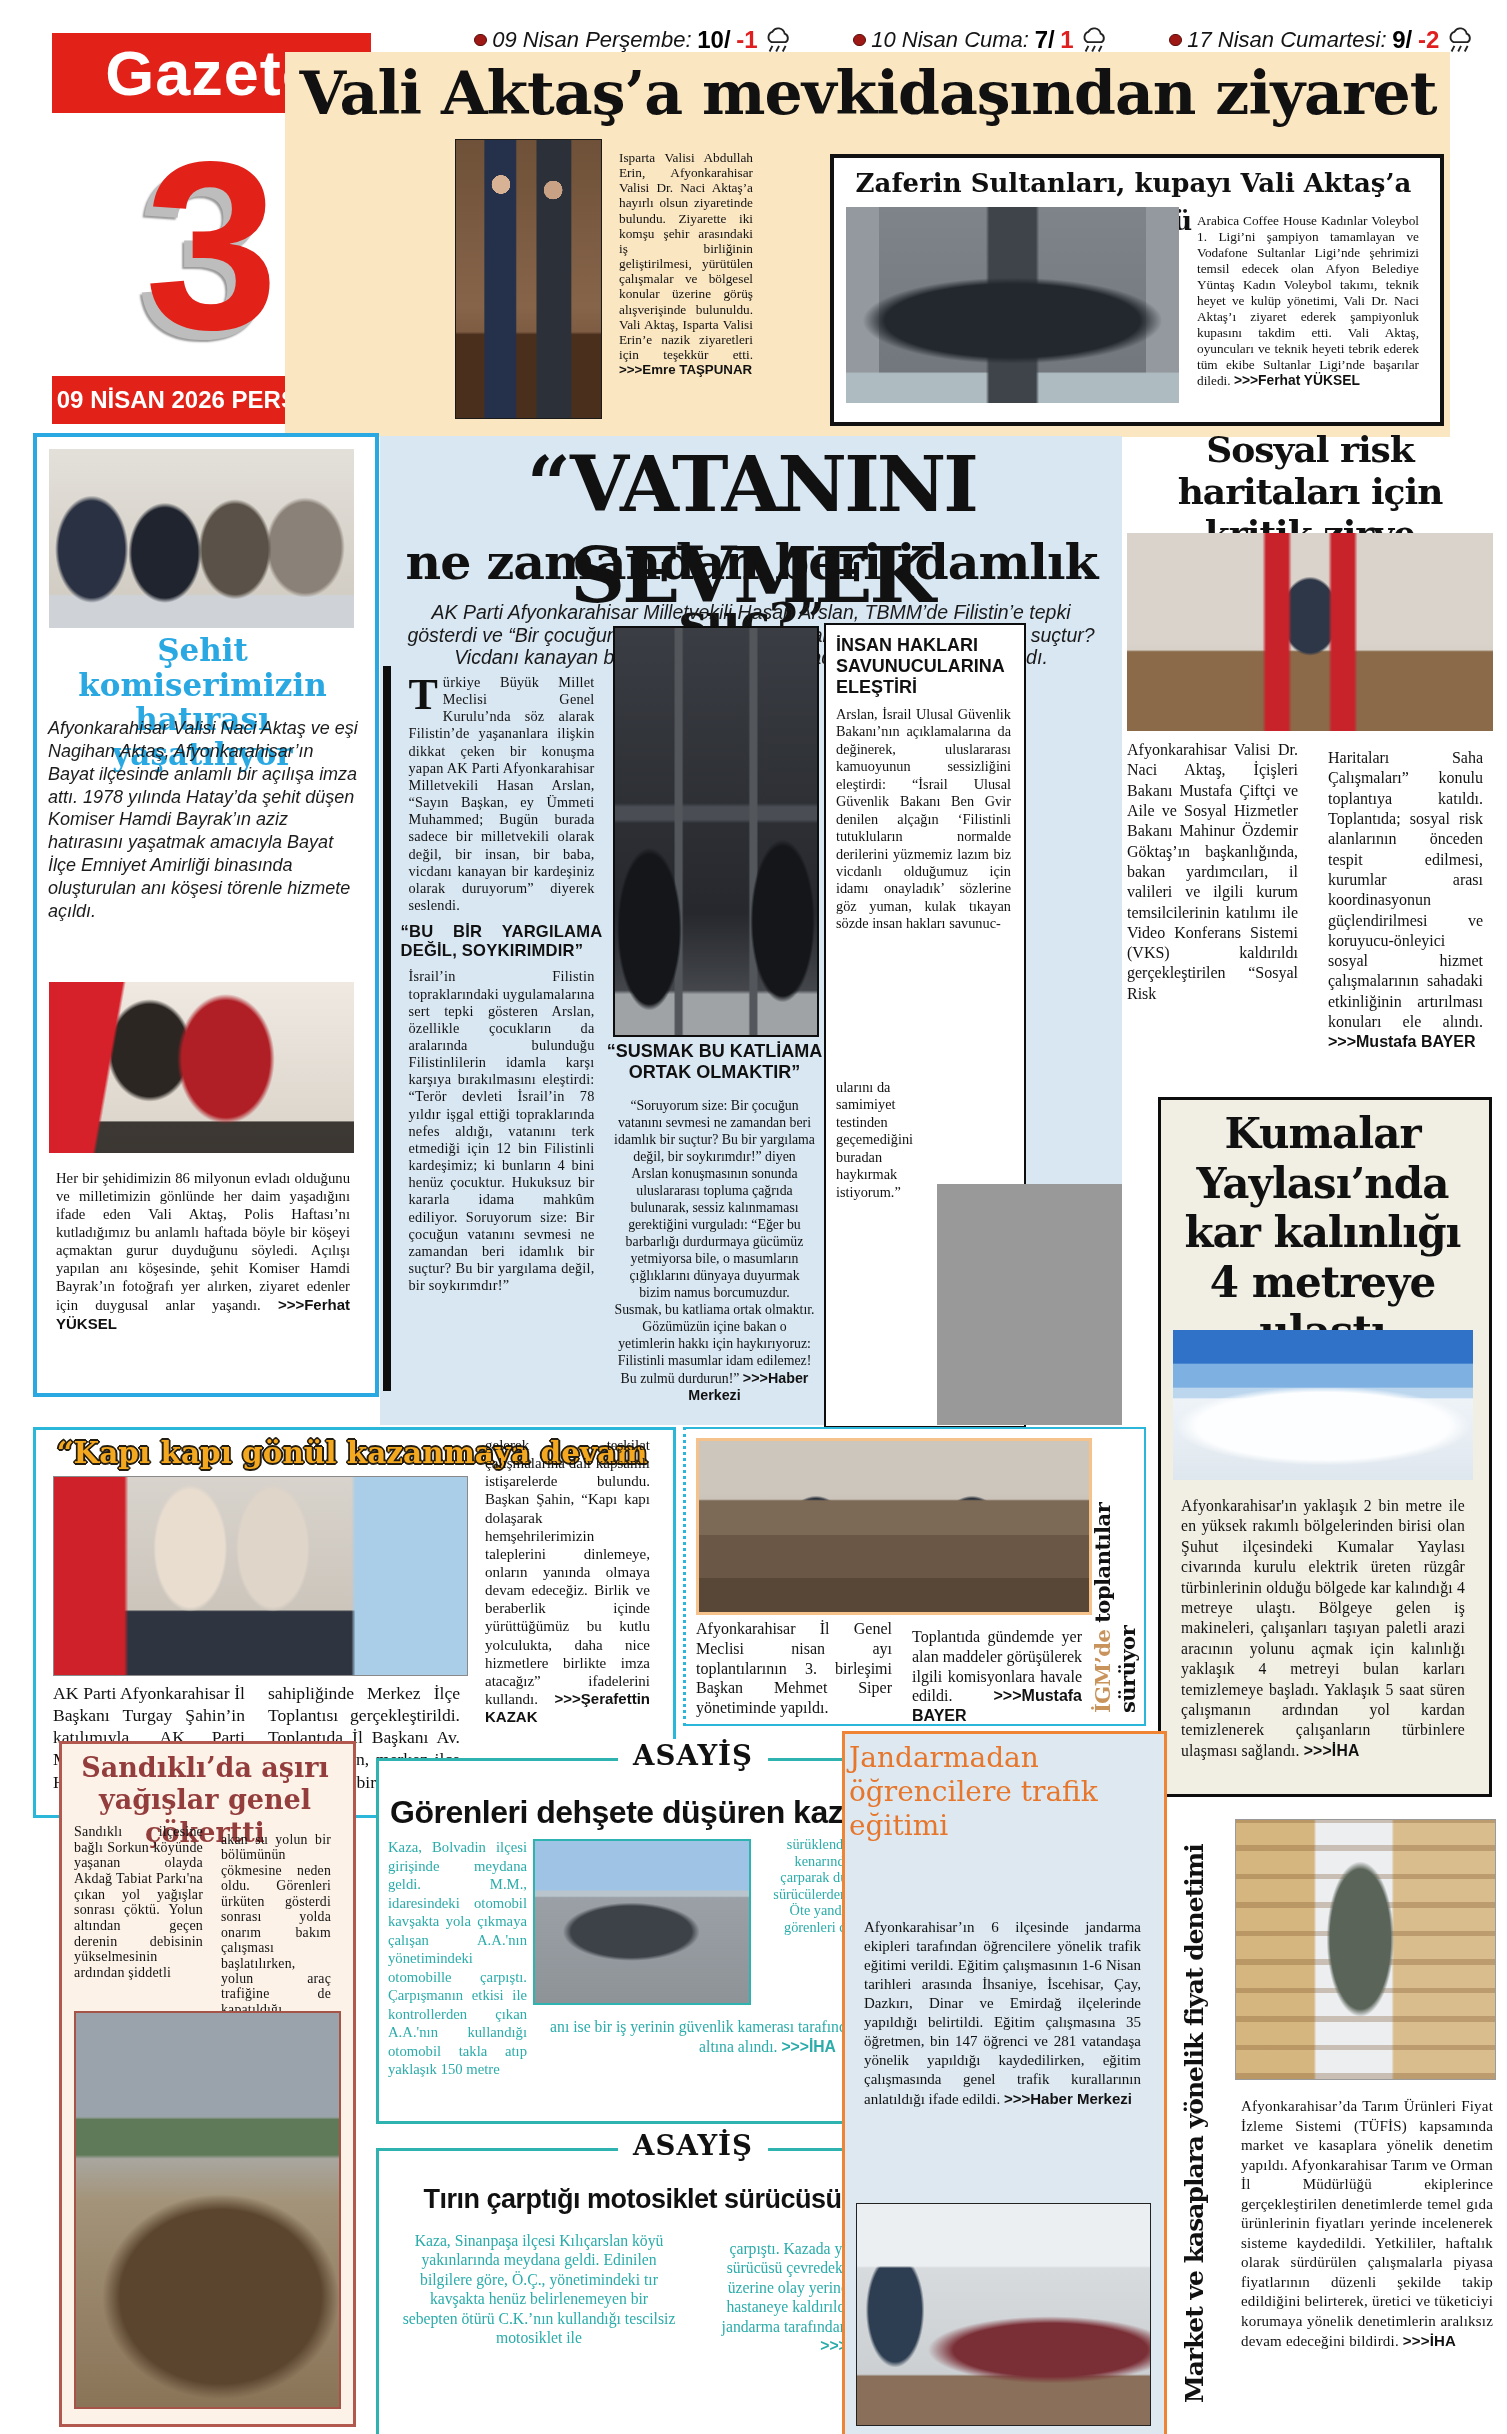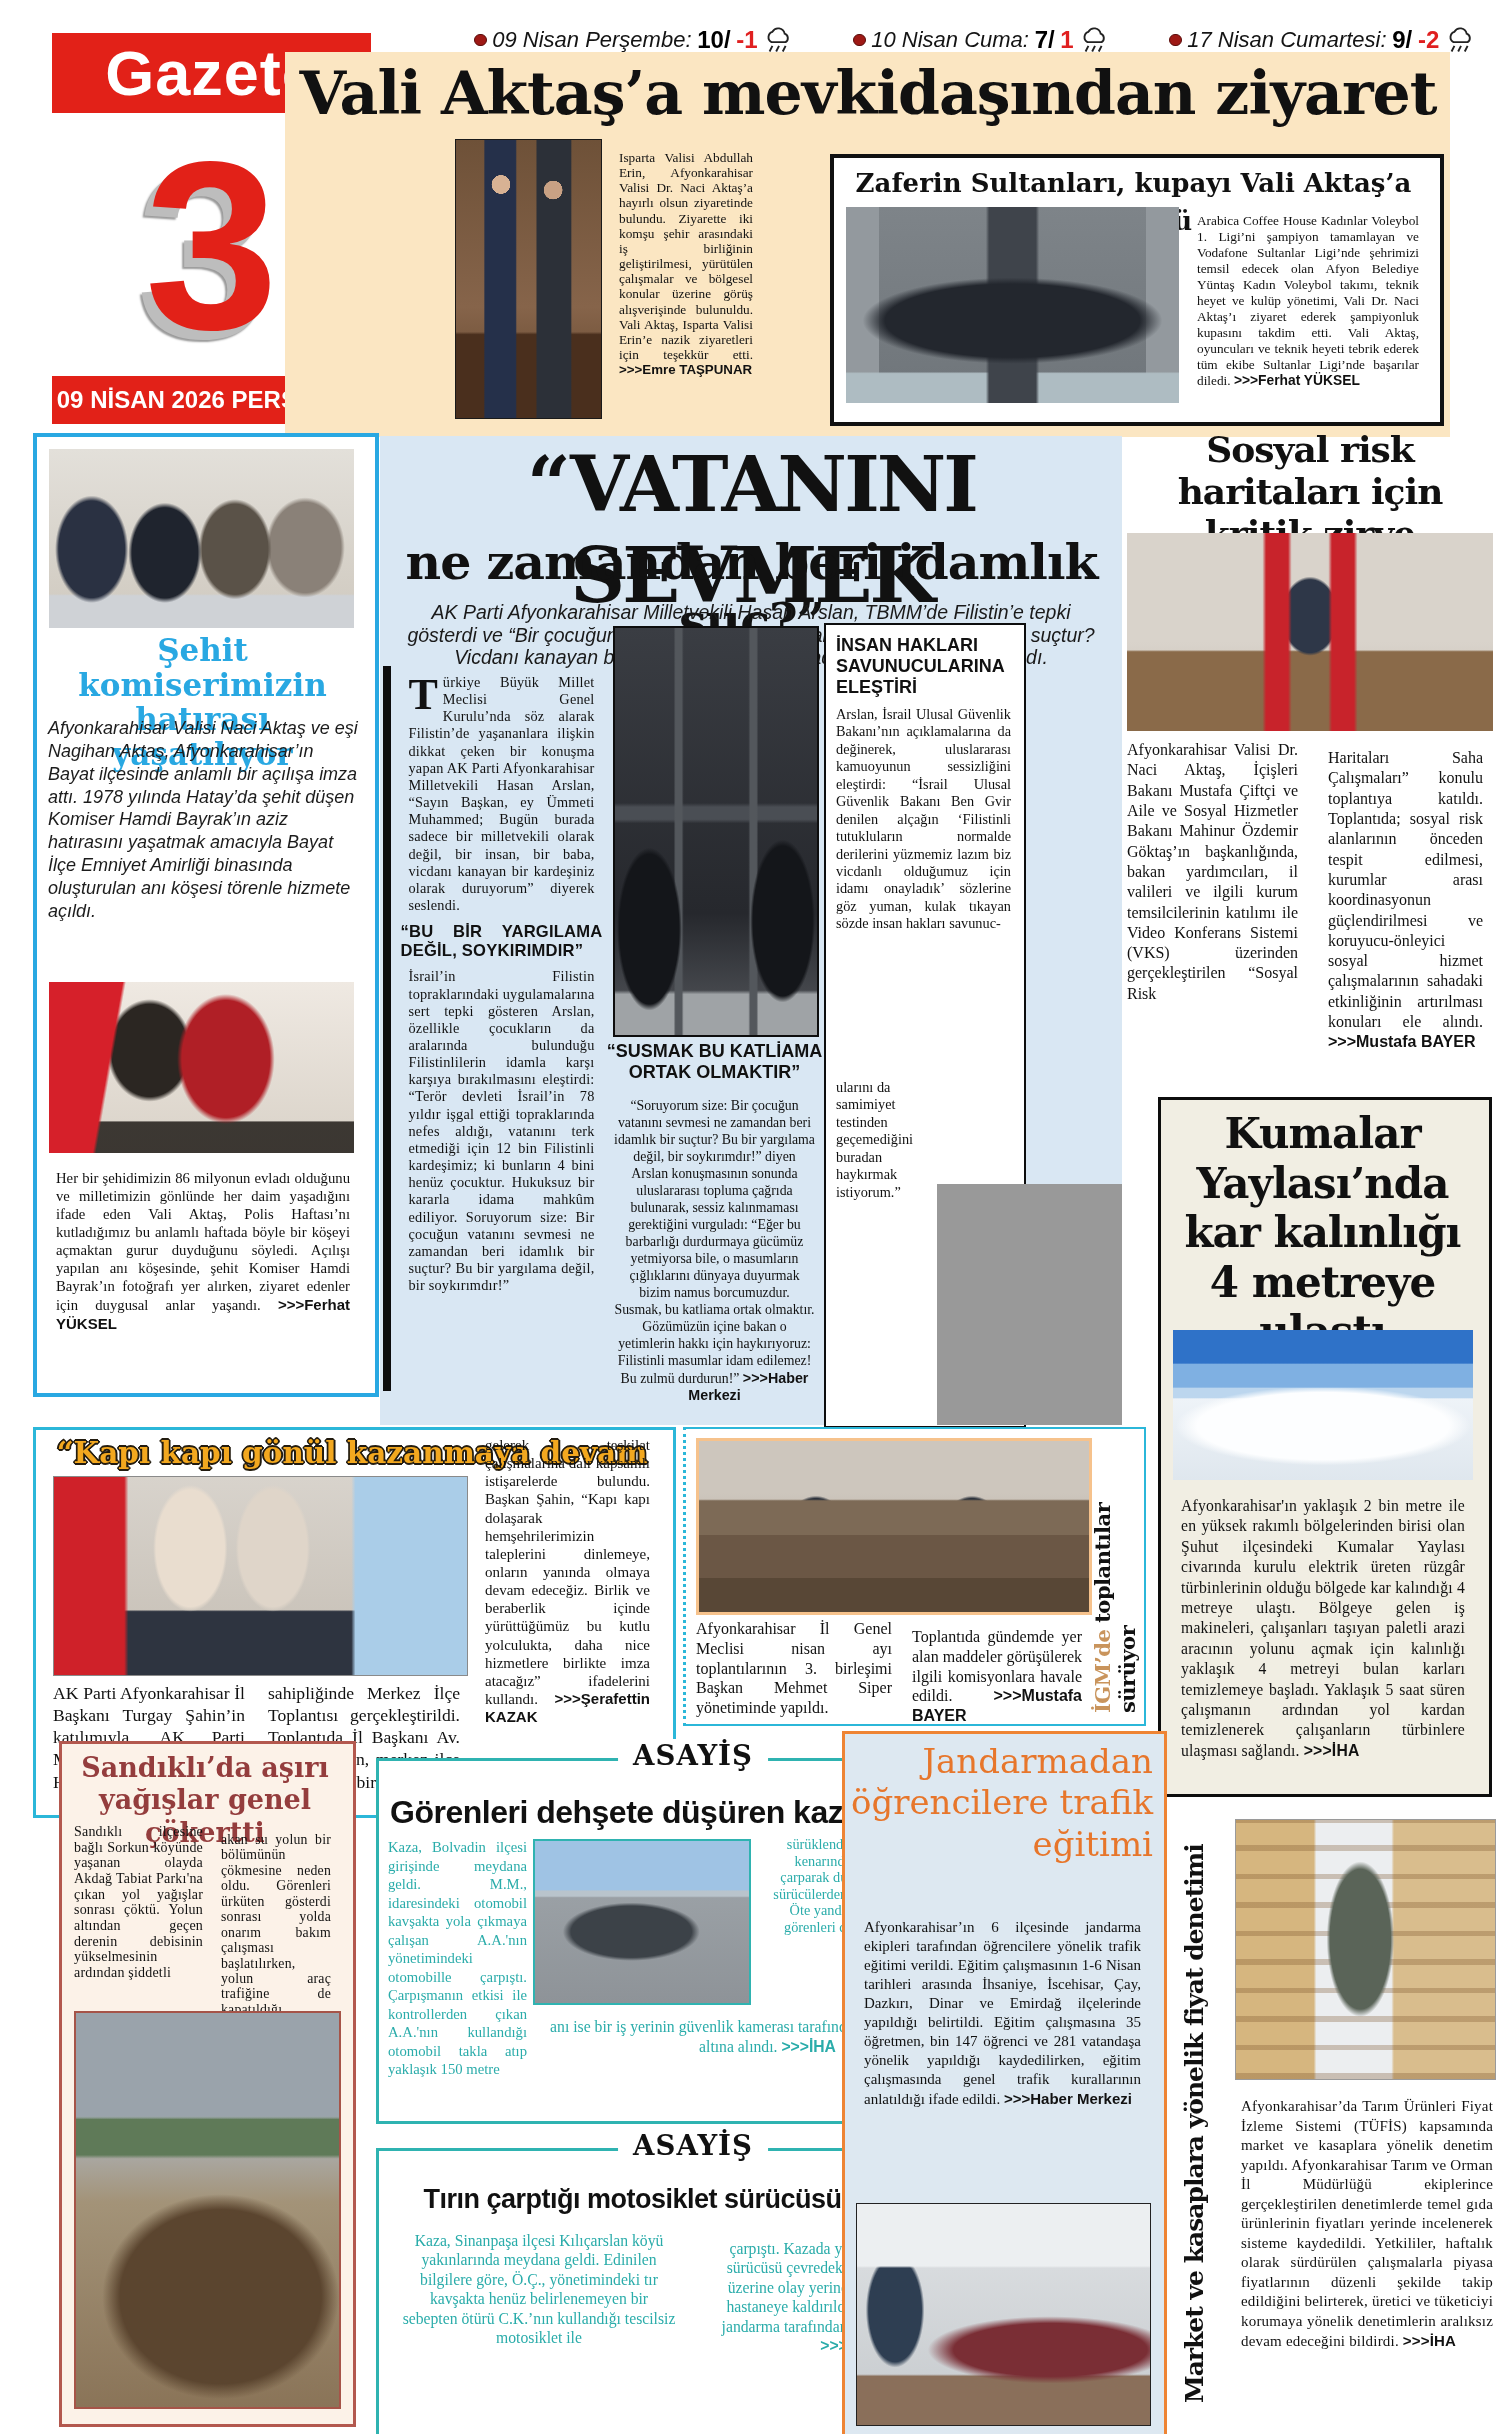--- a/index.html
+++ b/index.html
@@ -211,21 +211,21 @@
   #asayis1-col2{left:772px;top:1836px;width:171px;height:171px;font-size:14.3px;line-height:1.16;text-align:center;}
   #asayis1-under{left:533px;top:2009px;width:469px;height:101px;font-size:15.7px;line-height:1.25;text-align:center;}
   #asayis1-under .byline{font-size:15.7px;}
   #asayis2-col1{left:401px;top:2231px;width:276px;height:190px;font-size:15.7px;line-height:1.24;text-align:center;}
   #asayis2-col2{left:706px;top:2231px;width:283px;height:190px;font-size:15.7px;line-height:1.24;text-align:center;}
   #asayis2-col2 .byline{font-size:15.7px;}
 
   
   #jandarma-box{left:842px;top:1731px;width:319px;height:704px;border:3.8px solid #ee8434;background:#dde8f1;}
   #jandarma-headline{left:849px;top:1741px;width:304px;height:164px;font-family:"DejaVu Serif",serif;
-    font-size:34px;color:#e7762b;text-align:right;line-height:1.22;}
+    font-size:28px;color:#e7762b;text-align:left;line-height:1.22;}
   #jandarma-body{left:856px;top:1910px;width:293px;height:287px;font-size:15px;line-height:1.27;}
   #jandarma-body .byline{font-size:15px;}
   #jandarma-photo{left:856px;top:2203px;width:293px;height:221px;border:1.9px solid #222;
     background:
       linear-gradient(180deg,#eceff1 0 28%,rgba(0,0,0,0) 29%),
       radial-gradient(ellipse 10% 26% at 13% 48%,#2e3e52 90%,rgba(0,0,0,0)),
       radial-gradient(ellipse 55% 20% at 66% 66%,#7a2e35 60%,rgba(0,0,0,0) 76%),
       linear-gradient(0deg,#8a6f5a 0 22%,rgba(0,0,0,0) 23%),
       linear-gradient(180deg,#dfe2e5,#c6cacd);}
 
@@ -328,21 +328,21 @@
     <p><span>“Soruyorum size: Bir çocuğun vatanını sevmesi ne zamandan beri idamlık bir suçtur? Bu bir yargılama değil, bir soykırımdır!” diyen Arslan konuşmasının sonunda uluslararası topluma çağrıda bulunarak, sessiz kalınmaması gerektiğini vurguladı: “Eğer bu barbarlığı durdurmaya gücümüz yetmiyorsa bile, o masumların çığlıklarını dünyaya duyurmak bizim namus borcumuzdur. Susmak, bu katliama ortak olmaktır. Gözümüzün içine bakan o yetimlerin hakkı için haykırıyoruz: Filistinli masumlar idam edilemez! Bu zulmü durdurun!” </span><span class="byline">&gt;&gt;&gt;Haber Merkezi</span></p>
   </div>
   <div id="insan-box" class="abs"></div>
   <div id="insan-subhead" class="abs">İNSAN HAKLARI SAVUNUCULARINA ELEŞTİRİ</div>
   <div id="insan-p1" class="abs just">Arslan, İsrail Ulusal Güvenlik Bakanı’nın açıklamalarına da değinerek, uluslararası kamuoyunun sessizliğini eleştirdi: “İsrail Ulusal Güvenlik Bakanı Ben Gvir denilen alçağın ‘Filistinli tutukluların normalde derilerini yüzmemiz lazım biz vicdanlı olduğumuz için idamı onayladık’ sözlerine göz yuman, kulak tıkayan sözde insan hakları savunuc-</div>
   <div id="insan-p2" class="abs">ularını da samimiyet testinden geçemediğini buradan haykırmak istiyorum.”</div>
   <div id="arslan-photo" class="ph"></div>
 
   <div id="sosyal-headline" class="abs">Sosyal risk haritaları için kritik zirve</div>
   <div id="sosyal-photo" class="ph"></div>
-  <div id="sosyal-col1" class="abs just">Afyonkarahisar Valisi Dr. Naci Aktaş, İçişleri Bakanı Mustafa Çiftçi ve Aile ve Sosyal Hizmetler Bakanı Mahinur Özdemir Göktaş’ın başkanlığında, bakan yardımcıları, il valileri ve ilgili kurum temsilcilerinin katılımı ile Video Konferans Sistemi (VKS) üzerinden gerçekleştirilen “Sosyal Risk</div>
+  <div id="sosyal-col1" class="abs just">Afyonkarahisar Valisi Dr. Naci Aktaş, İçişleri Bakanı Mustafa Çiftçi ve Aile ve Sosyal Hizmetler Bakanı Mahinur Özdemir Göktaş’ın başkanlığında, bakan yardımcıları, il valileri ve ilgili kurum temsilcilerinin katılımı ile Video Konferans Sistemi (VKS) kaldırıldı gerçekleştirilen “Sosyal Risk</div>
   <div id="sosyal-col2" class="abs just">
     <p><span>Haritaları Saha Çalışmaları” konulu toplantıya katıldı. Toplantıda; sosyal risk alanlarının önceden tespit edilmesi, kurumlar arası koordinasyonun güçlendirilmesi ve koruyucu-önleyici sosyal hizmet çalışmalarının sahadaki etkinliğinin artırılması konuları ele alındı. </span><span class="byline">&gt;&gt;&gt;Mustafa BAYER</span></p>
   </div>
 
   <div id="kumalar-box" class="abs"></div>
   <div id="kumalar-headline" class="abs">Kumalar Yaylası’nda kar kalınlığı 4 metreye ulaştı</div>
   <div id="kumalar-photo" class="ph"></div>
   <div id="kumalar-body" class="abs just">
     <p><span>Afyonkarahisar'ın yaklaşık 2 bin metre ile en yüksek rakımlı bölgelerinden birisi olan Şuhut ilçesindeki Kumalar Yaylası civarında kurulu elektrik üreten rüzgâr türbinlerinin olduğu bölgede kar kalındığı 4 metreye ulaştı. Bölgeye gelen iş makineleri, çalışanları taşıyan paletli arazi aracının yolunu açmak için kalınlığı yaklaşık 4 metreyi bulan karları temizlemeye başladı. Yaklaşık 5 saat süren çalışmanın ardından yol kardan temizlenerek çalışanların türbinlere ulaşması sağlandı. </span><span class="byline">&gt;&gt;&gt;İHA</span></p>
   </div>

